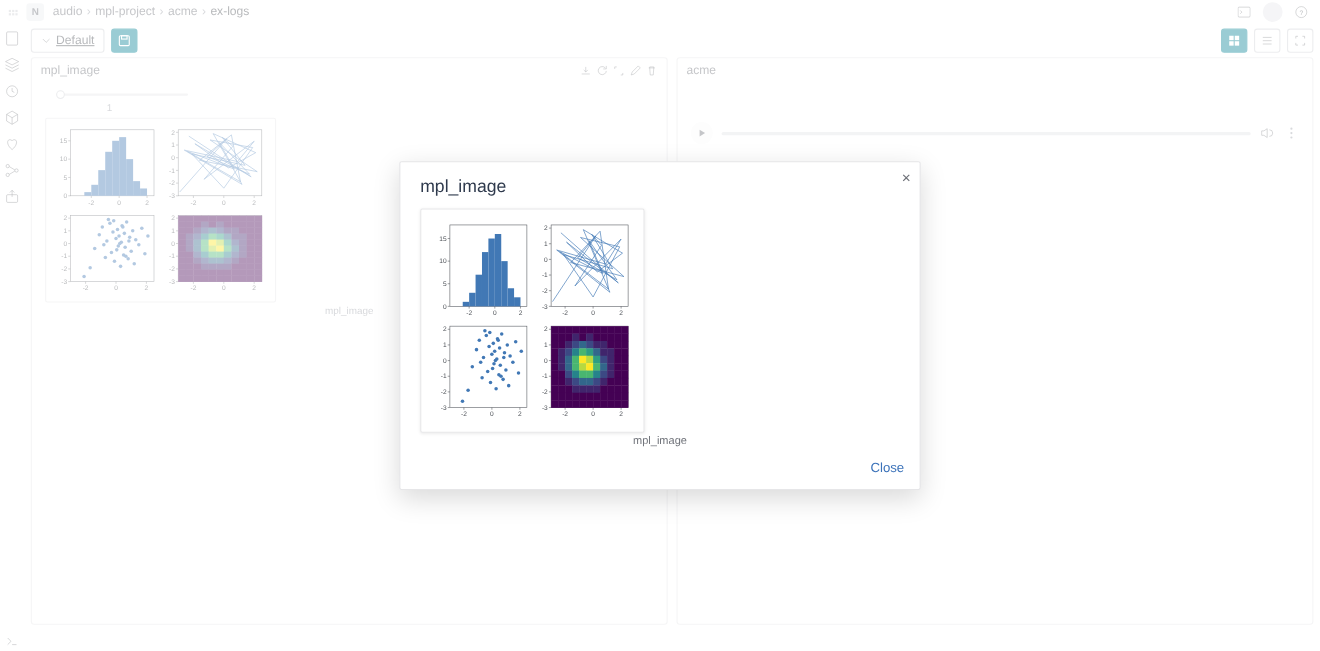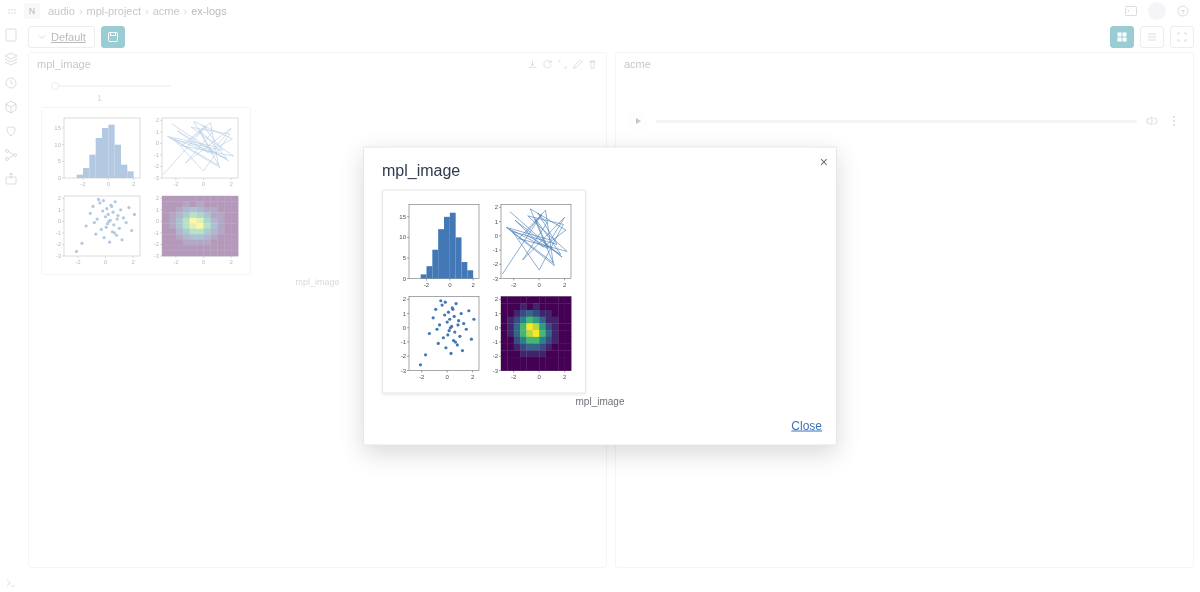--- a/index.html
+++ b/index.html
@@ -61,21 +61,21 @@
   
   .overlay { position:fixed; inset:0; background:rgba(255,255,255,.6); }
   .modal { position:fixed; left:50%; top:50%; transform:translate(-50%,-50%); width:474px; background:#fff; border:1px solid var(--gray-90); box-shadow:0 8px 24px rgba(0,0,0,.15); border-radius:2px; }
   .modal-head { position:relative; padding:14px 18px 0; }
   .modal-title { font-size:16px; color:#2f3a4d; }
   .modal-close { position:absolute; top:6px; right:8px; font-size:14px; color:var(--gray-500); cursor:pointer; }
   .modal-body { padding:10px 18px 4px; }
   .card { border:1px solid var(--gray-90); border-radius:2px; padding:8px; width:204px; box-shadow:0 1px 3px rgba(0,0,0,.08); }
   .card-cap { text-align:center; font-size:10px; color:var(--gray-500); margin-top:2px; }
   .modal-foot { display:flex; justify-content:flex-end; padding:8px 14px 12px; }
-  .modal-foot a { color:var(--blue-500); font-size:12px; cursor:pointer;text-decoration:underline; }
+  .modal-foot a { color:var(--blue-500); font-size:12px; cursor:pointer; }
 
   
   svg.quad { display:block; }
   svg text { font-size:6px; fill:var(--gray-650); }
   .axis { stroke:var(--gray-650); stroke-width:.5; fill:none; }
   .tick { stroke:var(--gray-650); stroke-width:.5; }
   .bar { fill:#4178b5; }
   .line { stroke:#4178b5; stroke-width:.6; fill:none; }
   .dot { fill:#4178b5; }
 </style>

